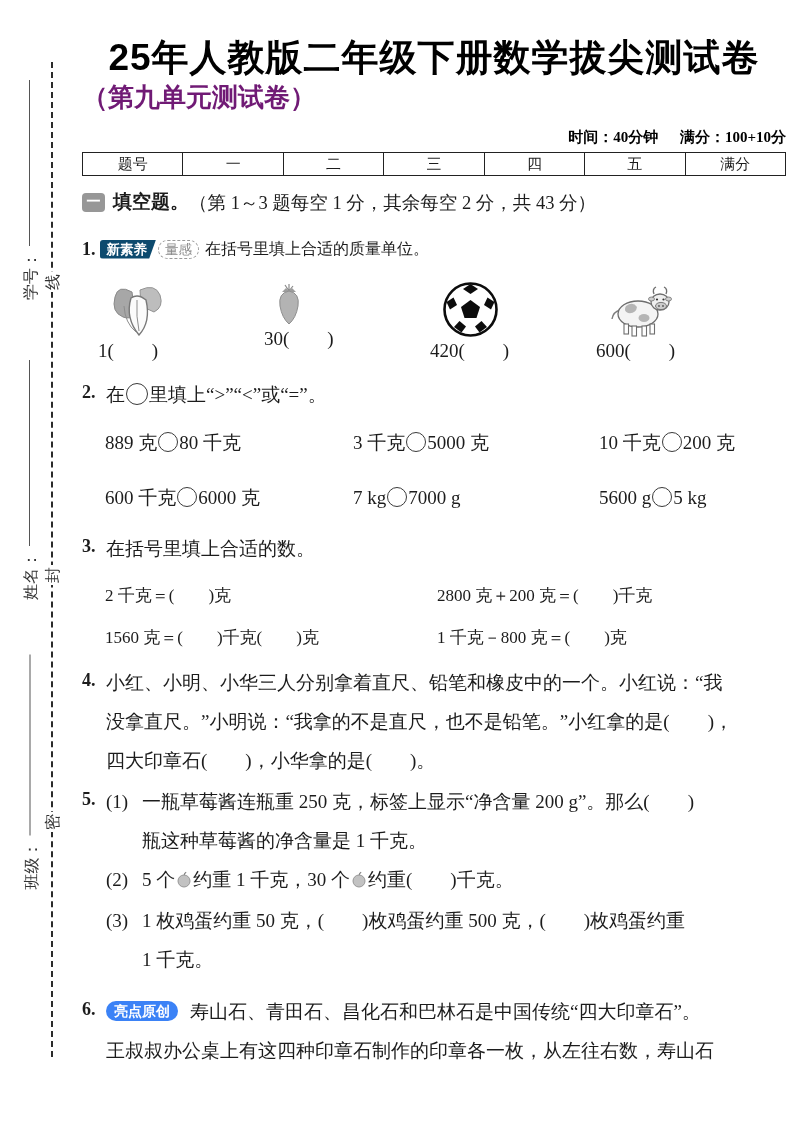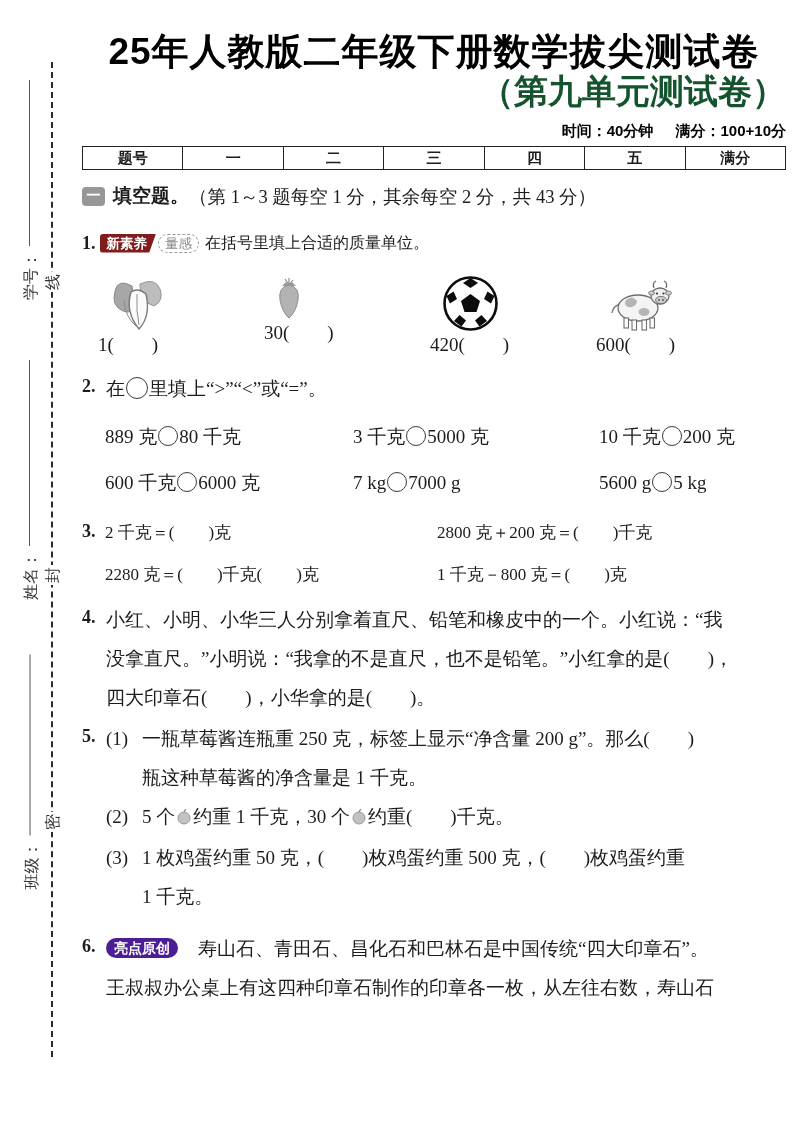--- a/index.html
+++ b/index.html
@@ -19,89 +19,89 @@
     font-size:16px;color:#333;white-space:nowrap;z-index:2;
     height:22px;line-height:22px;
   }
   .side-block .s-line{flex:1;border-bottom:1.6px solid #555;height:1px;margin-bottom:4px;}
   .seal-char{
     position:absolute;transform:rotate(-90deg);transform-origin:center;
     background:#fff;padding:1px 2px;font-size:16px;color:#333;z-index:3;
     line-height:18px;
   }
   
-  .content{position:absolute;left:82px;top:8px;width:704px;}
+  .content{position:absolute;left:82px;top:14px;width:704px;}
   .page-title{
     margin-top:22px;text-align:center;font-family:"Liberation Sans","DejaVu Sans",sans-serif;
     font-weight:bold;font-size:37px;letter-spacing:1px;color:#000;line-height:44px;
   }
   .page-subtitle{
-    text-align:right;font-family:"Liberation Sans","DejaVu Sans",sans-serif;
-    font-weight:bold;font-size:34px;color:#14532d;line-height:34px;
+    text-align:left;font-family:"Liberation Sans","DejaVu Sans",sans-serif;
+    font-weight:bold;font-size:26px;color:#701a75;line-height:34px;
   }
   .meta-line{
     margin-top:14px;text-align:right;
-    font-family:Liberation Sans, sans-serif;
+    font-family:Liberation Serif, serif;
     font-weight:bold;font-size:15px;color:#000;
   }
   .meta-line span{margin-left:18px;}
   table.score{
     width:100%;border-collapse:collapse;margin-top:5px;table-layout:fixed;
     font-family:"Liberation Sans","DejaVu Sans",sans-serif;font-size:15px;
   }
   table.score td,table.score th{
-    border:1.4px solid #222;height:22px;text-align:center;font-weight:bold;padding:0;
+    border:1.4px solid #222;height:22px;text-align:center;font-weight:normal;padding:0;
   }
   
   .section-head{margin-top:13px;font-size:19px;display:flex;align-items:center;white-space:nowrap;}
   .sec-badge{
     display:inline-flex;align-items:center;justify-content:center;
     width:23px;height:19px;background:#979797;color:#fff;border-radius:4px;
     font-size:14px;font-weight:bold;margin-right:8px;flex:0 0 auto;
   }
   .sec-title{font-weight:bold;font-family:"Liberation Sans","DejaVu Sans",sans-serif;font-size:19px;}
   .sec-note{font-size:18.5px;}
   
   .q{position:relative;padding-left:24px;font-size:19px;}
   .qnum{position:absolute;left:0;top:0;font-weight:bold;font-size:18px;}
   .line{white-space:nowrap;line-height:39px;}
   
   .q1-row{margin-top:21px;display:flex;align-items:center;white-space:nowrap;line-height:26px;}
   .badge-new{
-    display:inline-block;background:#7f1d1d;color:#fff;
+    display:inline-block;background:#0c4a6e;color:#fff;
     font-family:"Liberation Sans","DejaVu Sans",sans-serif;font-weight:bold;
     font-size:13.5px;line-height:19px;padding:0 9px 0 7px;margin:0 2px 0 4px;
     border-radius:3px 0 0 3px;
     clip-path:polygon(0 0,100% 0,88% 100%,0 100%);
   }
   .badge-sense{
     display:inline-block;border:1.3px dashed #9a9a9a;color:#8a8a8a;border-radius:10px;
     font-family:"Liberation Sans","DejaVu Sans",sans-serif;
     font-size:13.5px;line-height:17px;padding:0 6px;margin-right:6px;
   }
   .badge-orig{
-    display:inline-block;background:#4c1d95;color:#fff;border-radius:11px;
+    display:inline-block;background:#3b82f6;color:#fff;border-radius:11px;
     font-family:"Liberation Sans","DejaVu Sans",sans-serif;font-weight:bold;
-    font-size:14px;line-height:20px;padding:0 8px;margin-right:20px;vertical-align:2px;
+    font-size:14px;line-height:20px;padding:0 8px;margin-right:12px;vertical-align:2px;
   }
   .items-row{
     margin-top:16px;padding-left:16px;padding-right:40px;
     display:flex;justify-content:space-between;
   }
   .unit-item{display:flex;flex-direction:column;align-items:flex-start;width:150px;}
   .unit-item .pic{height:60px;display:flex;align-items:flex-end;padding-left:12px;}
   .unit-item .lbl{font-size:19px;line-height:26px;white-space:nowrap;}
   
   .cmp-circle{
     display:inline-block;width:18px;height:18px;border:1.4px solid #3a3a3a;border-radius:50%;
     vertical-align:-3px;margin:0 1px;
   }
   .q2-grid{
     margin-top:23px;padding-left:23px;display:grid;
-    grid-template-columns:248px 246px 1fr;row-gap:22px;font-size:19px;
+    grid-template-columns:248px 246px 1fr;row-gap:31px;font-size:19px;
   }
   .q2-grid .cell{white-space:nowrap;line-height:24px;}
   .q3-grid{
     margin-top:22px;padding-left:23px;display:grid;
     grid-template-columns:332px 1fr;row-gap:18px;font-size:17px;
   }
   .q3-grid .cell{white-space:nowrap;line-height:24px;}
   
   .part{position:relative;padding-left:36px;}
   .plabel{position:absolute;left:0;top:0;line-height:39px;}
@@ -239,25 +239,26 @@
     <div class="cell"><span>889 克</span><span class="cmp-circle"></span><span>80 千克</span></div>
     <div class="cell"><span>3 千克</span><span class="cmp-circle"></span><span>5000 克</span></div>
     <div class="cell"><span>10 千克</span><span class="cmp-circle"></span><span>200 克</span></div>
     <div class="cell"><span>600 千克</span><span class="cmp-circle"></span><span>6000 克</span></div>
     <div class="cell"><span>7 kg</span><span class="cmp-circle"></span><span>7000 g</span></div>
     <div class="cell"><span>5600 g</span><span class="cmp-circle"></span><span>5 kg</span></div>
   </div>
 
   <div class="q mt26">
     <span class="qnum">3.</span>
+    <span class="line" style="line-height:26px;">在括号里填上合适的数。</span>
   </div>
   <div class="q3-grid">
     <div class="cell">2 千克＝(　　)克</div>
     <div class="cell">2800 克＋200 克＝(　　)千克</div>
-    <div class="cell">2280 克＝(　　)千克(　　)克</div>
+    <div class="cell">1560 克＝(　　)千克(　　)克</div>
     <div class="cell">1 千克－800 克＝(　　)克</div>
   </div>
 
   <div class="q mt13">
     <span class="qnum" style="top:7px;">4.</span>
     <div class="line">小红、小明、小华三人分别拿着直尺、铅笔和橡皮中的一个。小红说：“我</div>
     <div class="line">没拿直尺。”小明说：“我拿的不是直尺，也不是铅笔。”小红拿的是(　　)，</div>
     <div class="line">四大印章石(　　)，小华拿的是(　　)。</div>
   </div>
 

